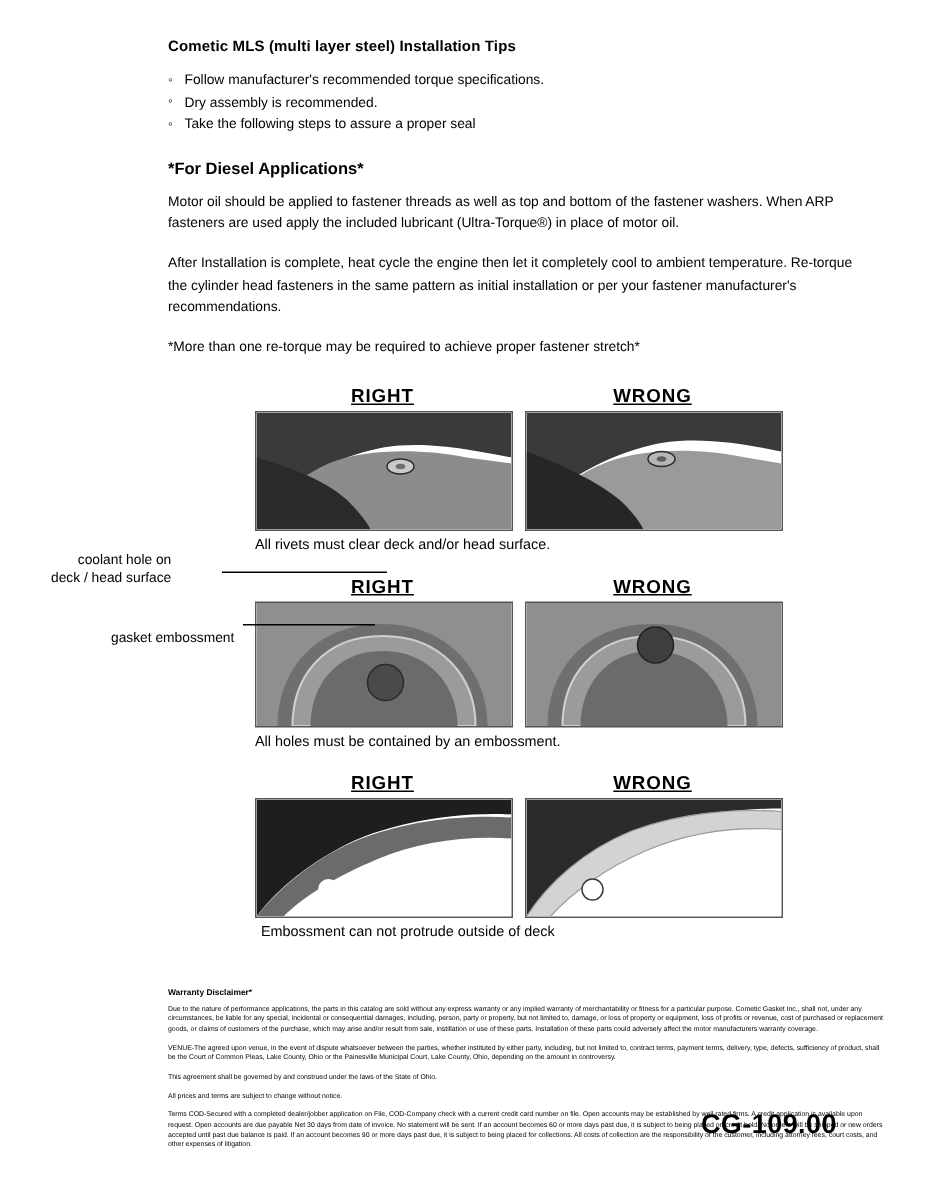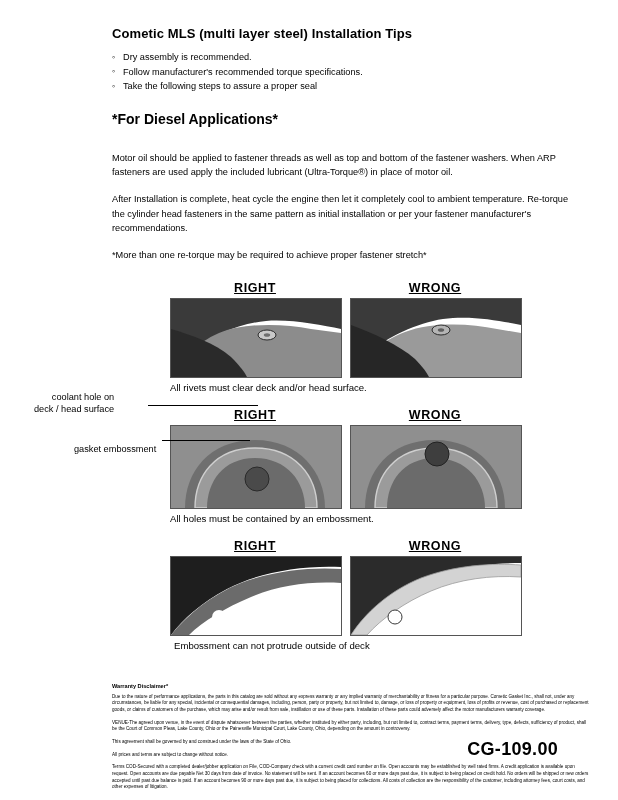--- a/index.html
+++ b/index.html
@@ -17,21 +17,21 @@
   }
   .page {
     position: relative;
     width: 618px;
     height: 800px;
     box-sizing: border-box;
     padding: 26px 40px 0 40px;
   }
 
   h1.title {
-    font-size: 13px;
+    font-size: 10px;
     font-weight: bold;
     margin: 0 0 9px 72px;
     letter-spacing: 0.1px;
   }
 
   ul.bullets {
     list-style: none;
     margin: 0 0 0 72px;
     padding: 0;
     font-size: 9.2px;
@@ -61,23 +61,23 @@
   }
   ul.sub > li::before {
     content: "\2022";
     position: absolute;
     left: 0;
     top: -1px;
     font-size: 8px;
   }
 
   h2.subtitle {
-    font-size: 14px;
-    font-weight: bold;
-    margin: 17px 0 24px 72px;
+    font-size: 11px;
+    font-weight: bold;
+    margin: 17px 0 8px 72px;
   }
   p.para {
     font-size: 9.2px;
     line-height: 1.6;
     margin: 0 0 12px 72px;
     max-width: 470px;
   }
   p.para.last {
     margin-bottom: 0;
   }
@@ -168,22 +168,22 @@
   }
 </style>
 </head>
 <body>
 
 <div class="page">
 
   <h1 class="title">Cometic MLS (multi layer steel) Installation Tips</h1>
 
   <ul class="bullets">
+    <li>Follow manufacturer's recommended torque specifications.</li>
     <li>Dry assembly is recommended.</li>
-    <li>Follow manufacturer's recommended torque specifications.</li>
     <li>
       <span>Take the following steps to assure a proper seal</span>
     </li>
   </ul>
 
   <h2 class="subtitle">*For Diesel Applications*</h2>
   <p class="para">Motor oil should be applied to fastener threads as well as top and bottom of the fastener washers. When ARP fasteners are used apply the included lubricant (Ultra-Torque®) in place of motor oil.</p>
   <p class="para">After Installation is complete, heat cycle the engine then let it completely cool to ambient temperature. Re-torque the cylinder head fasteners in the same pattern as initial installation or per your fastener manufacturer's recommendations.</p>
   <p class="para last">*More than one re-torque may be required to achieve proper fastener stretch*</p>
 

